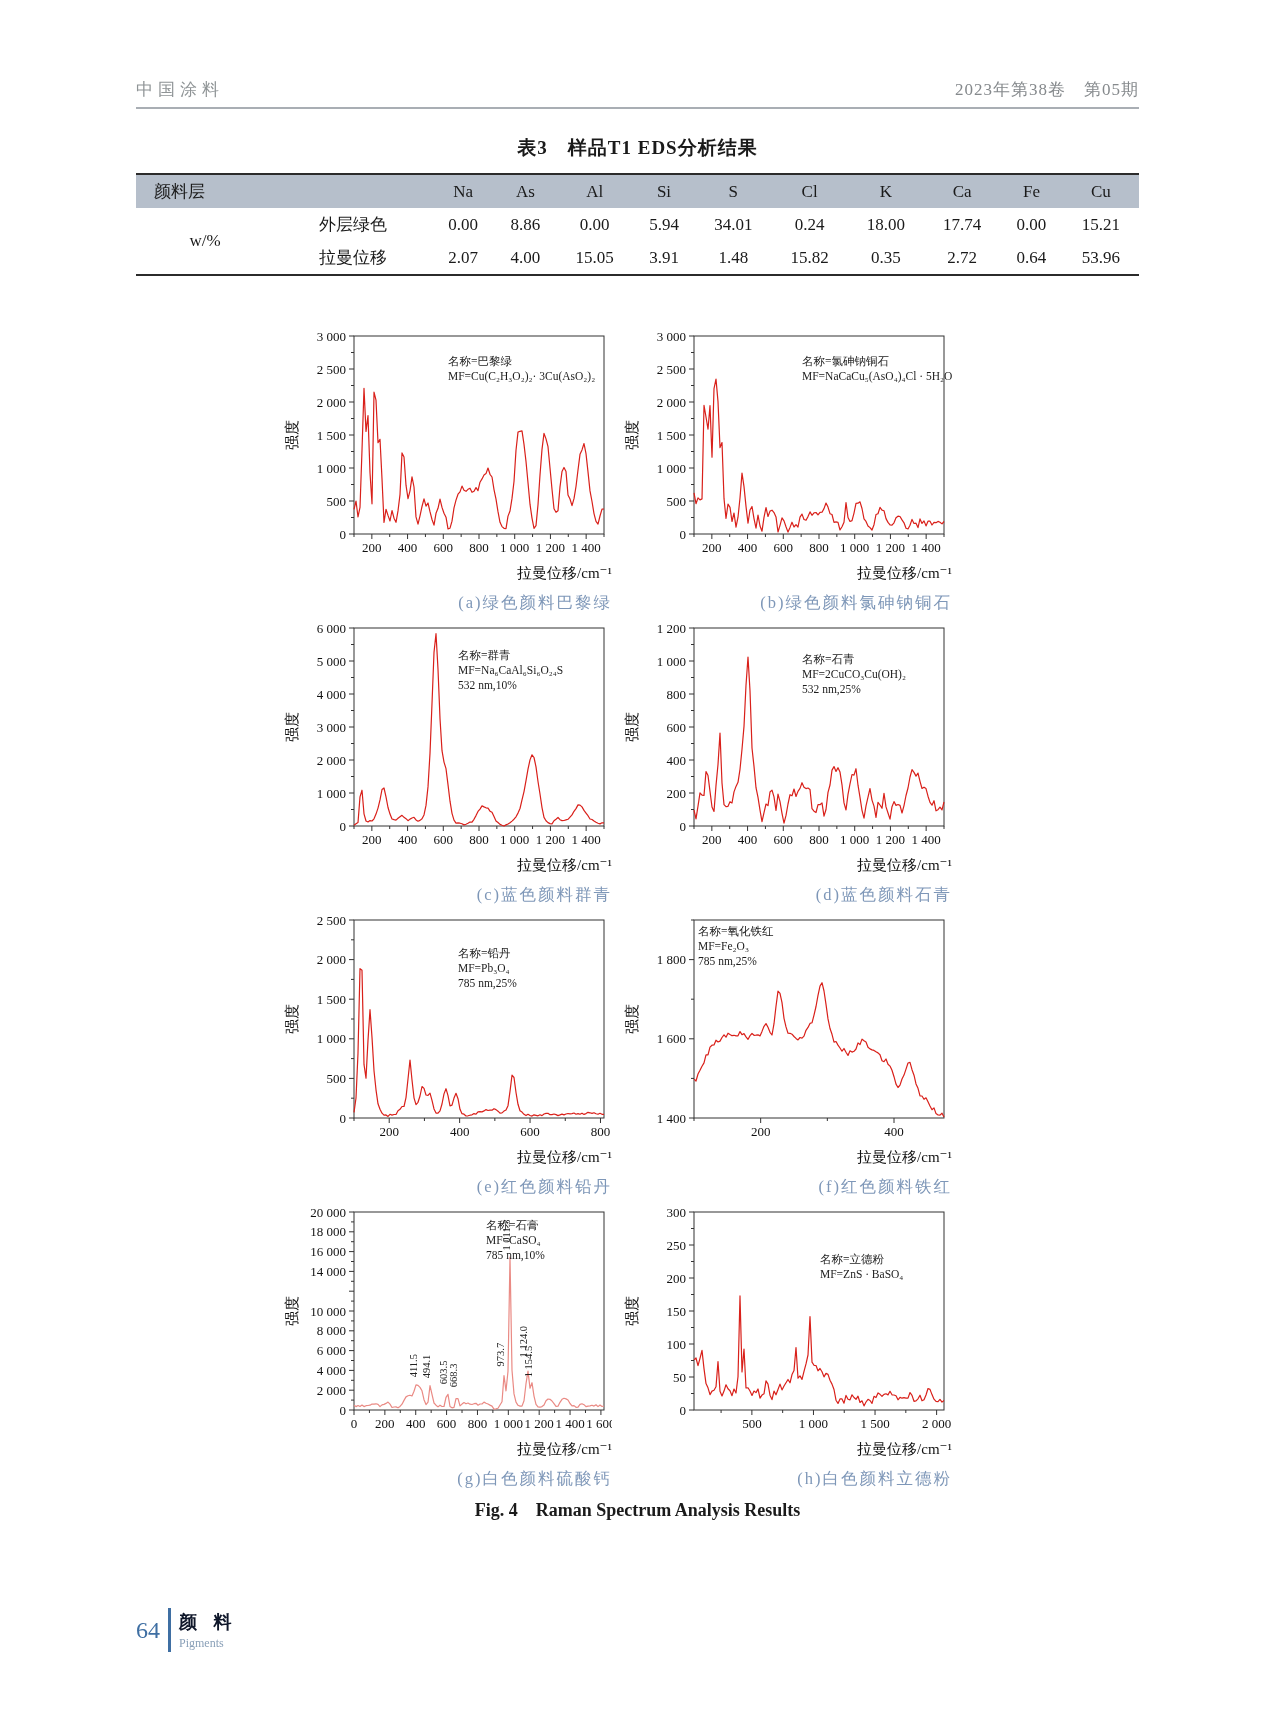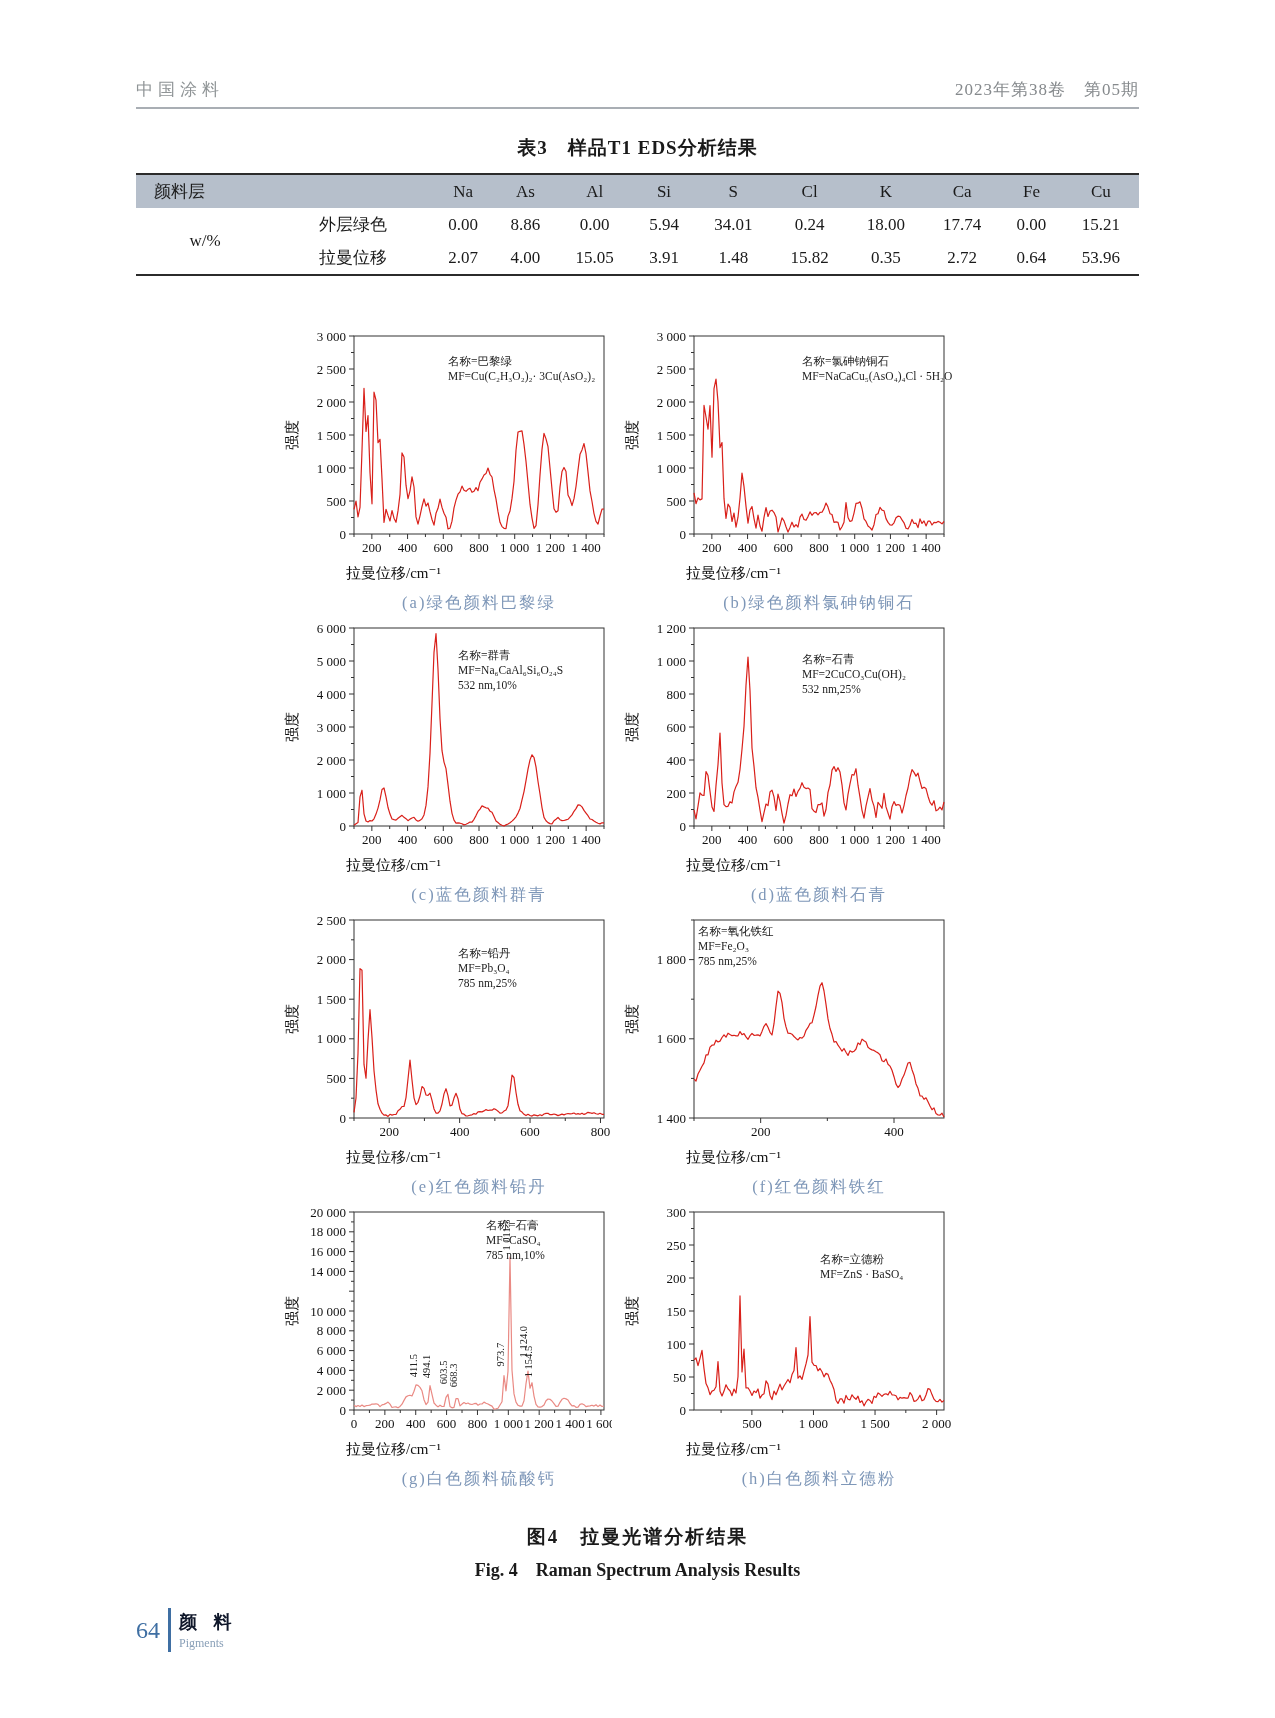--- a/index.html
+++ b/index.html
@@ -25,22 +25,22 @@
   table.eds th.first{text-align:left;padding-left:18px;}
   td.grp{width:130px;}
   td.sub{width:150px;}
   
   .charts{width:680px;margin:50px 0 0 146px;display:grid;
     grid-template-columns:340px 340px;column-gap:0px;row-gap:4px;}
   .chart{width:330px;}
   .plotwrap{position:relative;width:330px;height:238px;}
   svg.plot{position:absolute;left:0;top:0;}
   .ann{position:absolute;font-size:11.5px;line-height:1.3;color:#1c1c1c;white-space:nowrap;}
-  .xlab{padding-left:64px;text-align:left;font-size:15px;margin-top:0px;color:#111;}
-  .cap{padding-left:64px;text-align:center;font-size:16.5px;margin-top:9px;color:#7e97b8;letter-spacing:2px;}
+  .xlab{padding-left:64px;text-align:right;font-size:15px;margin-top:0px;color:#111;}
+  .cap{padding-left:64px;text-align:right;font-size:16.5px;margin-top:9px;color:#7e97b8;letter-spacing:2px;}
   
   .figcap-cn{font-weight:bold;font-size:19px;text-align:center;margin-top:34px;letter-spacing:2px;}
   .figcap-en{font-weight:bold;font-size:18px;text-align:center;margin-top:8px;}
   
   .pagefoot{position:absolute;left:136px;bottom:66px;display:flex;align-items:center;}
   .pagefoot .pno{color:#3f6fa3;font-size:24px;margin-right:8px;}
   .pagefoot .bar{width:3px;height:44px;background:#3f6fa3;margin-right:8px;}
   .pagefoot .sec-cn{color:#0f172a;font-size:18px;letter-spacing:6px;font-weight:bold;}
   .pagefoot .sec-en{color:#8aa0b8;font-size:12px;margin-top:2px;}
 </style>
@@ -545,21 +545,20 @@
             <div>MF=ZnS · BaSO₄</div>
             <div></div>
         </div>
       </div>
       <div class="xlab">拉曼位移/cm⁻¹</div>
       <div class="cap">(h)白色颜料立德粉</div>
     </div>
 
   </div>
 
-  <div class="figcap-cn">图4　拉曼光谱分析结果</div>
   <div class="figcap-en">Fig. 4　Raman Spectrum Analysis Results</div>
 
 </div>
 
 <div class="pagefoot">
   <span class="pno">64</span>
   <span class="bar"></span>
   <span>
     <div class="sec-cn">颜 料</div>
     <div class="sec-en">Pigments</div>

